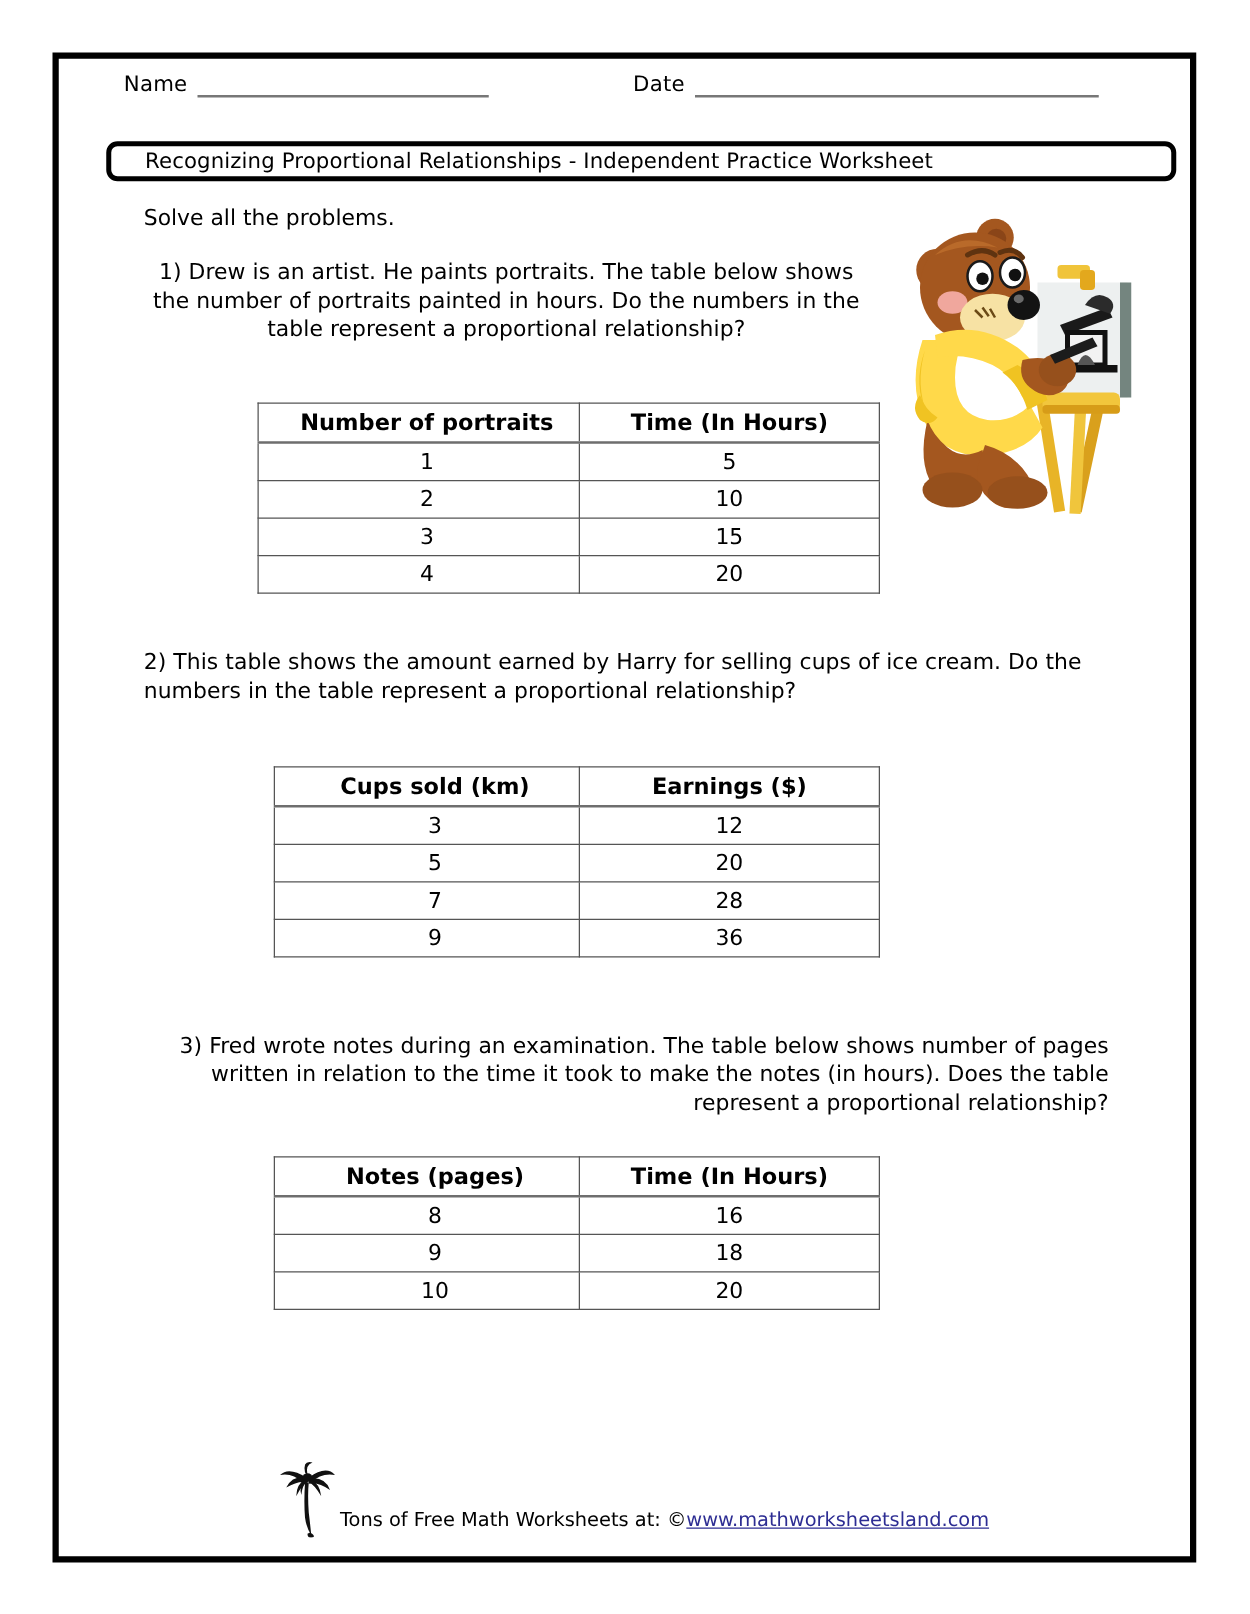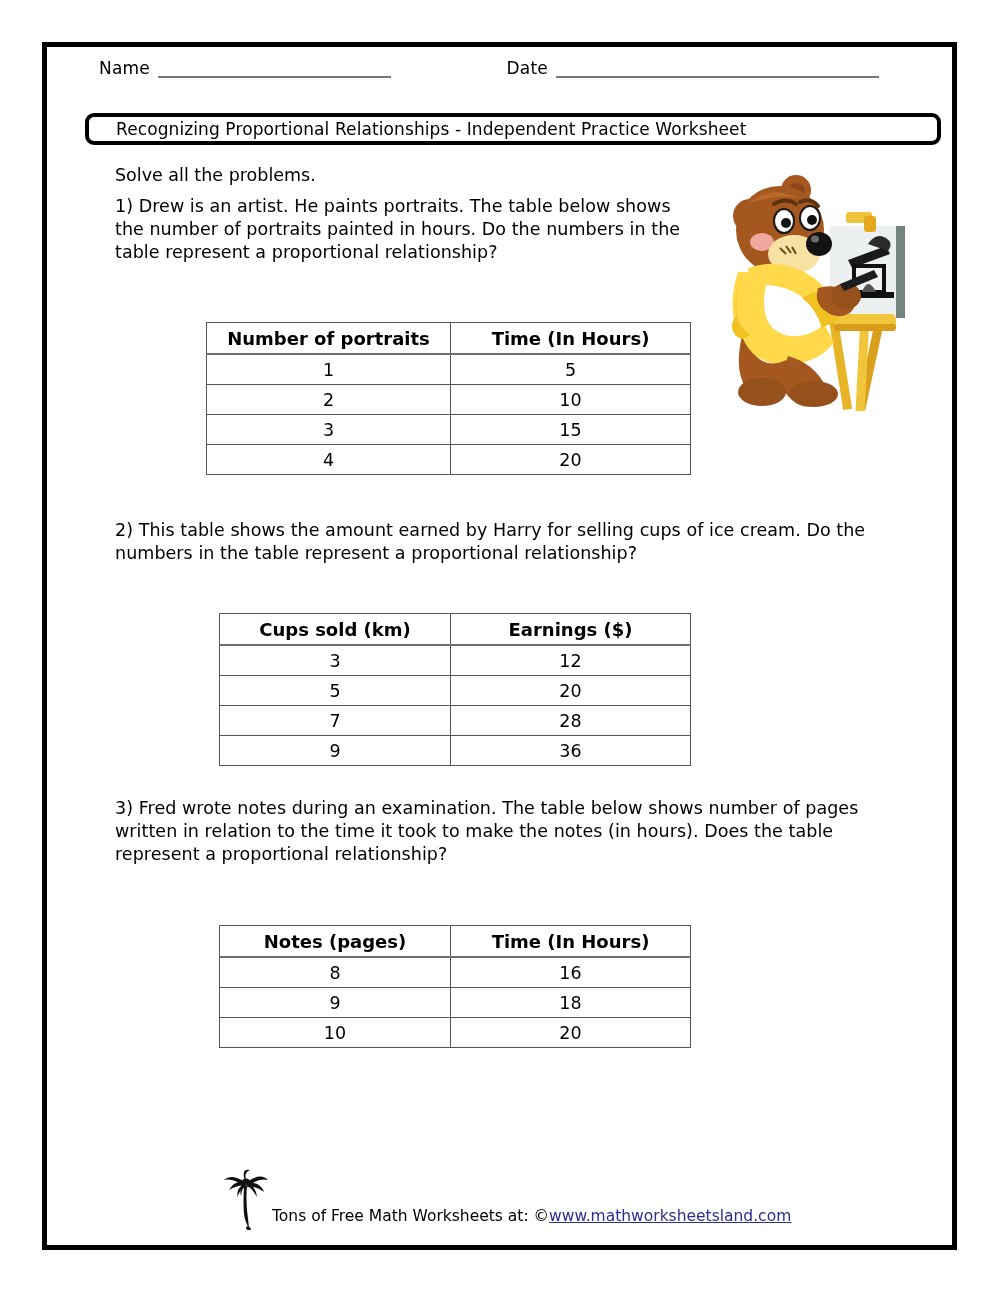--- a/index.html
+++ b/index.html
@@ -81,23 +81,23 @@
     top: 164px;
     font-size: 17.5px;
     line-height: 22px;
   }
   .qtext {
     position: absolute;
     font-size: 17.5px;
     line-height: 23px;
     letter-spacing: .05px;
   }
-  .q1 { left: 115px; top: 195px; width: 580px; }
+  .q1 { left: 115px; top: 207px; width: 580px; text-align: center; }
   .q2 { left: 115px; top: 519px; width: 760px; }
-  .q3 { left: 115px; top: 797px; width: 772px; }
+  .q3 { left: 115px; top: 826px; width: 772px; text-align: right; }
 
   
   .wtable {
     position: absolute;
     border-collapse: collapse;
     table-layout: fixed;
     background: #ffffff;
   }
   .wtable td, .wtable th {
     border: 1px solid #555555;
@@ -107,21 +107,21 @@
     height: 29px;
     vertical-align: middle;
     font-weight: normal;
   }
   .wtable th {
     font-weight: bold;
     font-size: 18px;
     height: 30px;
     border-bottom: 2px solid #6e6e6e;
   }
-  .wtable .cell-left  { width: 243px; }
+  .wtable .cell-left  { width: 243px; padding-left: 13px; }
   .wtable .cell-right { width: 239px; }
 
   #table-1 { left: 206px; top: 322px; }
   #table-2 { left: 219px; top: 613px; border-radius: 17px; }
   #table-3 { left: 219px; top: 925px; border-radius: 13px; }
   #table-2 .cell-left, #table-3 .cell-left  { width: 230px; }
   #table-2 .cell-right, #table-3 .cell-right { width: 239px; }
 
   
   .bear-art {

